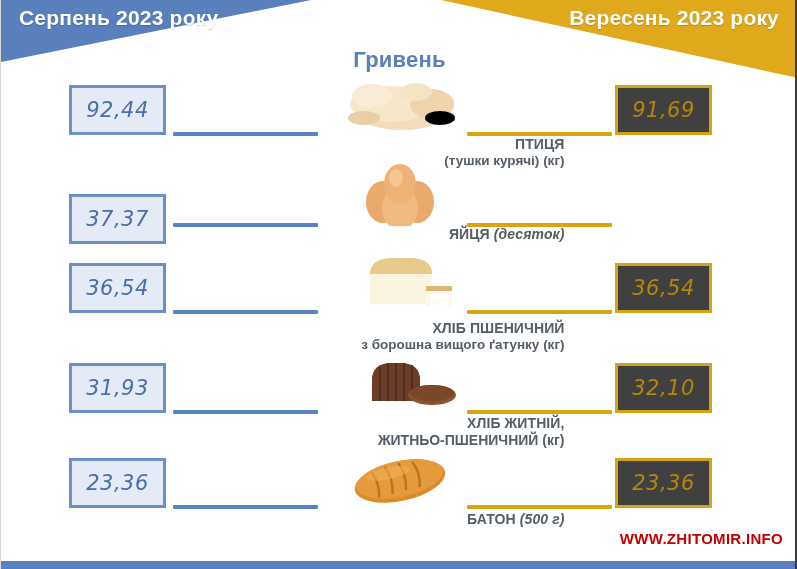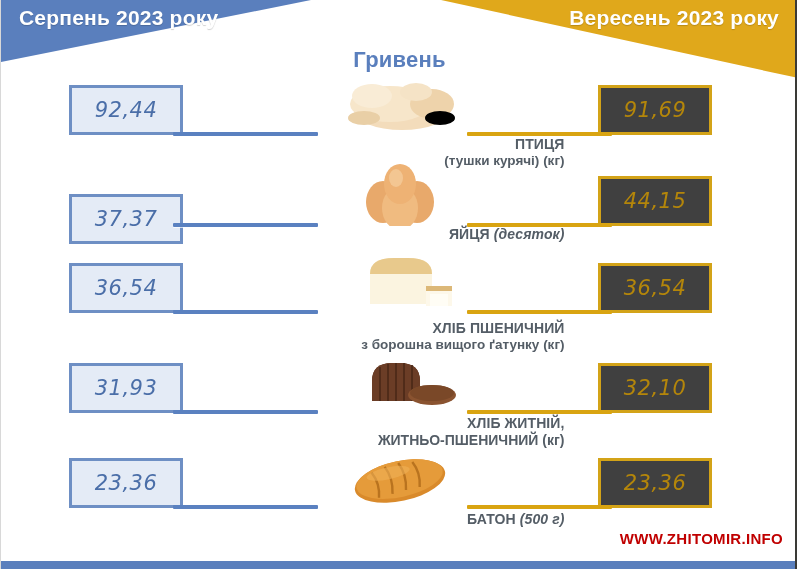--- a/index.html
+++ b/index.html
@@ -63,21 +63,21 @@
     left: 0;
     width: 797px;
   }
   .row {
     position: relative;
     width: 797px;
   }
 
   .value-box {
     position: absolute;
-    width: 114px;
+    width: 97px;
     height: 50px;
     box-sizing: border-box;
     display: flex;
     align-items: center;
     justify-content: center;
     font-family: "DejaVu Sans", sans-serif;
     font-size: 21px;
     font-style: italic;
     letter-spacing: 0.5px;
   }
@@ -202,21 +202,20 @@
         <div class="caption-line2">
           <span>(тушки курячі)</span>
           <span class="unit">(кг)</span>
         </div>
       </div>
     </div>
 
     <div class="row" style="height:86px">
       <div class="value-box left" style="top:26px">37,37</div>
       <div class="connector left" style="top:55px; width:145px"></div>
-      <div class="value-box right" style="top:8px">44,15</div>
       <div class="connector right" style="top:55px; right:186px; width:145px"></div>
       <div class="center-col" style="top:-4px">
         <div class="food-art">
           <svg width="160" height="62" viewBox="0 0 160 62">
             <ellipse cx="63" cy="38" rx="17" ry="21" fill="#e8a96b"></ellipse>
             <ellipse cx="97" cy="38" rx="17" ry="21" fill="#e8a96b"></ellipse>
             <ellipse cx="80" cy="44" rx="18" ry="22" fill="#f0bb80"></ellipse>
             <ellipse cx="80" cy="20" rx="16" ry="20" fill="#eeb274"></ellipse>
             <ellipse cx="76" cy="14" rx="7" ry="9" fill="#f7d3a6" opacity="0.6"></ellipse>
           </svg>

